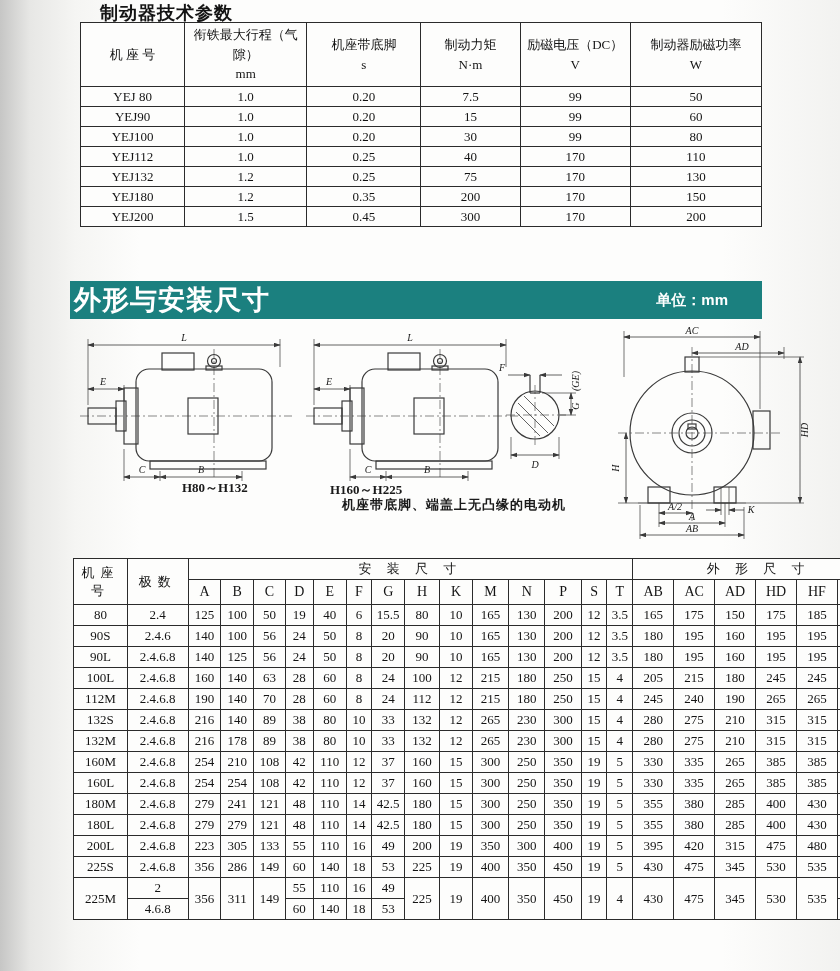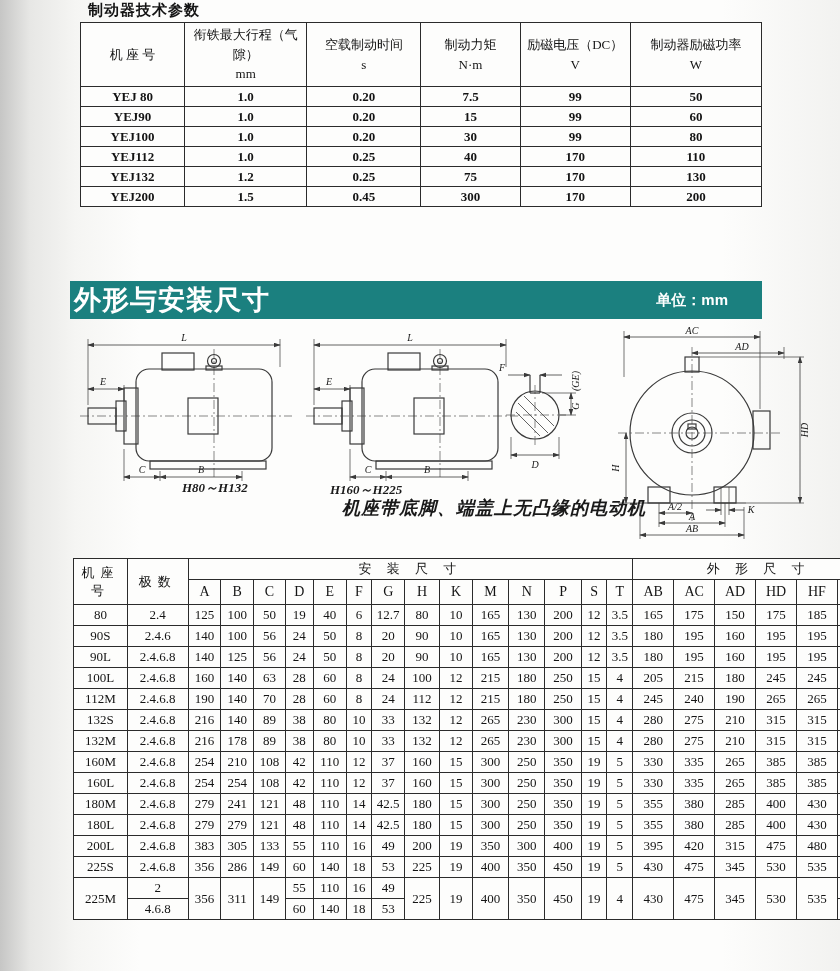--- a/index.html
+++ b/index.html
@@ -3,56 +3,56 @@
 <meta charset="utf-8">
 <style>
   * { box-sizing: border-box; }
   html,body { margin:0; padding:0; }
   body {
     width:840px; height:971px; position:relative; overflow:hidden;
     background: linear-gradient(90deg,#c6c6c5 0px,#e7e7e5 30px,#f5f5f3 75px,#fdfdfc 140px,#fdfdfc 86%,#f2f2f0 100%);
     font-family:"Liberation Sans", sans-serif; color:#141414;
   }
   .doc-title {
-    position:absolute; left:88px; top:1px;
-    font-size:15px; font-weight:bold; letter-spacing:1px;
+    position:absolute; left:100px; top:1px;
+    font-size:18px; font-weight:bold; letter-spacing:1px;
   }
   
   table { border-collapse:collapse; table-layout:fixed; background:#fdfdfc; }
   th, td {
     border:1px solid #2b2b2b; text-align:center; vertical-align:middle;
     font-family:"Liberation Serif", serif; font-size:13px; padding:0 1px;
   }
   .brake-table { position:absolute; left:80px; top:22px; width:682px; }
   .brake-table th { height:64px; font-weight:normal; white-space:pre-line; line-height:1.5; }
-  .brake-table td { height:20px;font-weight:bold; }
+  .brake-table td { height:20px; }
   .dim-table { position:absolute; left:73px; top:558px; width:812px; }
   .dim-table thead tr.group-row th { height:21px; font-weight:normal; letter-spacing:6px; }
   .dim-table thead tr.letters-row th { height:25px; font-weight:normal; font-size:14px; letter-spacing:0; }
   .dim-table th.frame-h, .dim-table th.poles-h { font-weight:normal; letter-spacing:0; font-size:13px; }
   .dim-table td { height:21px; }
   
   .banner {
     position:absolute; left:70px; top:281px; width:692px; height:38px;
     display:flex; align-items:center; justify-content:space-between;
     padding:0 34px 0 4px;
   }
   .banner .banner-title { color:#fff; font-weight:bold; font-size:27px; letter-spacing:1px; }
   .banner .banner-unit  { color:#fff; font-weight:bold; font-size:15px; }
   
   .drawings { position:absolute; left:70px; top:323px; width:700px; height:233px; }
   .drawings svg { position:absolute; }
   .svg-side-1 { left:6px;   top:8px; }
   .svg-side-2 { left:232px; top:8px; }
   .svg-shaft  { left:418px; top:22px; }
   .svg-end    { left:524px; top:2px; }
-  .cap { position:absolute; font-family:"Liberation Serif", serif; font-size:13px; font-weight:bold; color:#1a1a1a;font-style:italic; }
+  .cap { position:absolute; font-family:"Liberation Serif", serif; font-size:13px; font-weight:bold; color:#1a1a1a; }
   .cap-1 { left:112px; top:156px; }
   .cap-2 { left:260px; top:158px; }
-  .cap-note { left:272px; top:173px; font-family:"Liberation Sans", sans-serif; font-size:18px; letter-spacing:1px; }
+  .cap-note { left:272px; top:173px; font-family:"Liberation Sans", sans-serif; font-size:13px; letter-spacing:1px; }
   
   .part { fill:none; stroke:#3a3a3a; stroke-width:1.2; }
   .dim  { fill:none; stroke:#3a3a3a; stroke-width:0.8; }
   .ext  { fill:none; stroke:#3a3a3a; stroke-width:0.7; }
   .cl   { fill:none; stroke:#555; stroke-width:0.7; stroke-dasharray:9 3 2 3; }
   .hatch{ fill:none; stroke:#3a3a3a; stroke-width:0.8; }
   .lbl  { font:italic 10px "Liberation Serif", serif; fill:#1a1a1a; text-anchor:middle; }
 </style>
 </head>
 <body>
@@ -66,21 +66,21 @@
       <col style="width:114px">
     <col style="width:99px">
       <col style="width:110px">
       <col style="width:131px">
   </colgroup>
   <thead>
     <tr>
       <th>机  座  号</th>
       <th>衔铁最大行程（气隙）
 mm</th>
-      <th>空载制动时间
+      <th>机座带底脚
 s</th>
       <th>制动力矩
 N·m</th>
       <th>励磁电压（DC）
 V</th>
       <th>制动器励磁功率
 W</th>
     </tr>
   </thead>
   <tbody>
@@ -116,20 +116,28 @@
         <td>170</td>
         <td>110</td>
       </tr>
       <tr>
         <td>YEJ132</td>
         <td>1.2</td>
         <td>0.25</td>
         <td>75</td>
         <td>170</td>
         <td>130</td>
+      </tr>
+      <tr>
+        <td>YEJ180</td>
+        <td>1.2</td>
+        <td>0.35</td>
+        <td>200</td>
+        <td>170</td>
+        <td>150</td>
       </tr>
       <tr>
         <td>YEJ200</td>
         <td>1.5</td>
         <td>0.45</td>
         <td>300</td>
         <td>170</td>
         <td>200</td>
       </tr>
     </tbody>
@@ -351,21 +359,21 @@
   <tbody>
       <tr>
         <td>80</td>
         <td>2.4</td>
         <td>125</td>
         <td>100</td>
         <td>50</td>
         <td>19</td>
         <td>40</td>
         <td>6</td>
-        <td>12.7</td>
+        <td>15.5</td>
         <td>80</td>
         <td>10</td>
         <td>165</td>
         <td>130</td>
         <td>200</td>
         <td>12</td>
         <td>3.5</td>
         <td>165</td>
         <td>175</td>
         <td>150</td>
@@ -609,21 +617,21 @@
         <td>355</td>
         <td>380</td>
         <td>285</td>
         <td>400</td>
         <td>430</td>
         <td>522</td>
       </tr>
       <tr>
         <td>200L</td>
         <td>2.4.6.8</td>
-        <td>383</td>
+        <td>223</td>
         <td>305</td>
         <td>133</td>
         <td>55</td>
         <td>110</td>
         <td>16</td>
         <td>49</td>
         <td>200</td>
         <td>19</td>
         <td>350</td>
         <td>300</td>

